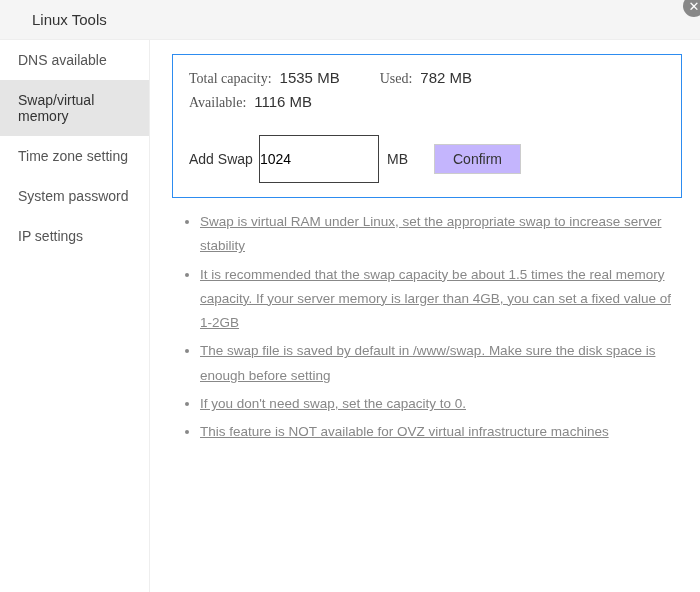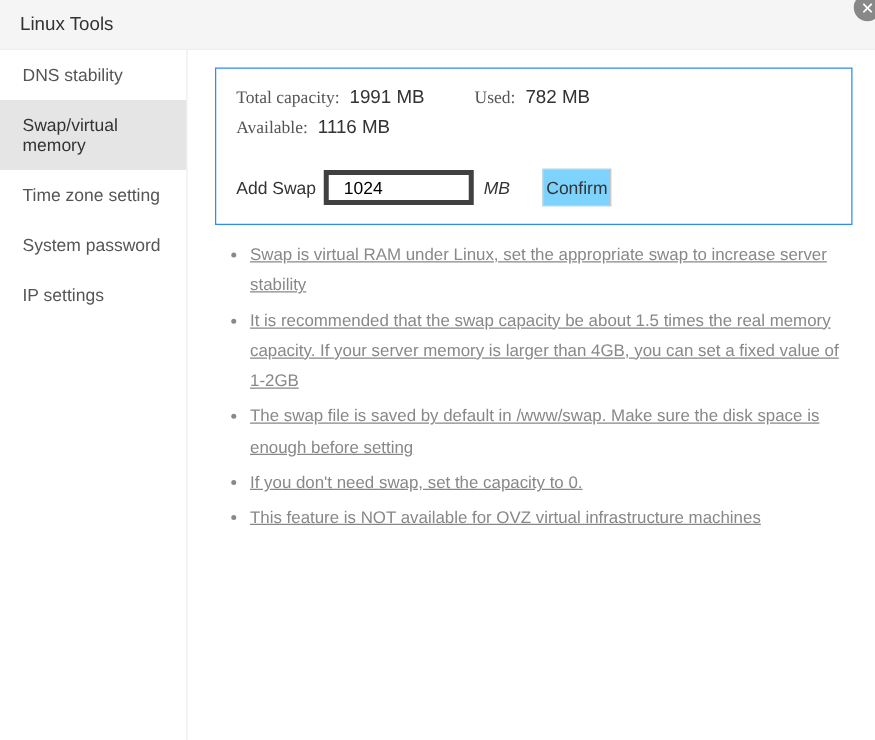--- a/index.html
+++ b/index.html
@@ -12,21 +12,21 @@
     height: 592px;
     overflow: hidden;
     position: relative;
   }
   .header {
     height: 40px;
     background: #f5f5f5;
     border-bottom: 1px solid #eee;
     display: flex;
     align-items: center;
-    padding-left: 16px;
+    padding-left: 32px;
     position: relative;
   }
   .header-title {
     font-size: 15px;
     color: #333;
   }
   .close-btn {
     position: absolute;
     right: -5px;
     top: -5px;
@@ -94,38 +94,37 @@
     align-items: center;
     margin-top: 24px;
   }
   .add-label {
     color: #333;
     font-size: 14px;
     width: 70px;
   }
   .add-input {
     width: 120px;
-    height: 28px;
-    border: 4px solid #404040;
-    padding: 4px 12px;
+    height: 48px;
+    border: 1px solid #404040;
+    padding: 4px 0;
     font-size: 14px;
     outline: none;
   }
   .add-unit {
     margin-left: 8px;
     margin-right: 26px;
     color: #333;
     font-size: 14px;
-    font-style: italic;
   }
   .confirm-btn {
     height: 30px;
-    padding: 0 2px;
+    padding: 0 18px;
     border: 1px solid #ccc;
-    background: #7dd3fc;
+    background: #c4b5fd;
     font-size: 14px;
     color: #333;
     cursor: pointer;
   }
   ul.notes {
     list-style: disc;
     padding-left: 28px;
     margin-top: 10px;
   }
   ul.notes li {
@@ -141,33 +140,33 @@
 
 <div class="header">
   <span class="header-title">Linux Tools</span>
   <div class="close-btn">
     <span>✕</span>
   </div>
 </div>
 
 <div class="body">
   <div class="sidebar">
-    <div class="sidebar-item"><span>DNS stability</span></div>
+    <div class="sidebar-item"><span>DNS available</span></div>
     <div class="sidebar-item active"><span>Swap/virtual memory</span></div>
     <div class="sidebar-item"><span>Time zone setting</span></div>
     <div class="sidebar-item"><span>System password</span></div>
     <div class="sidebar-item"><span>IP settings</span></div>
   </div>
 
   <div class="main">
     <div class="stats-box">
       <div class="stats-row">
         <div class="stats-pair">
           <span class="stats-label">Total capacity:</span>
-          <span class="stats-value">1991 MB</span>
+          <span class="stats-value">1535 MB</span>
         </div>
         <div class="stats-pair">
           <span class="stats-label">Used:</span>
           <span class="stats-value">782 MB</span>
         </div>
       </div>
       <div class="stats-row">
         <div class="stats-pair">
           <span class="stats-label">Available:</span>
           <span class="stats-value">1116 MB</span>

